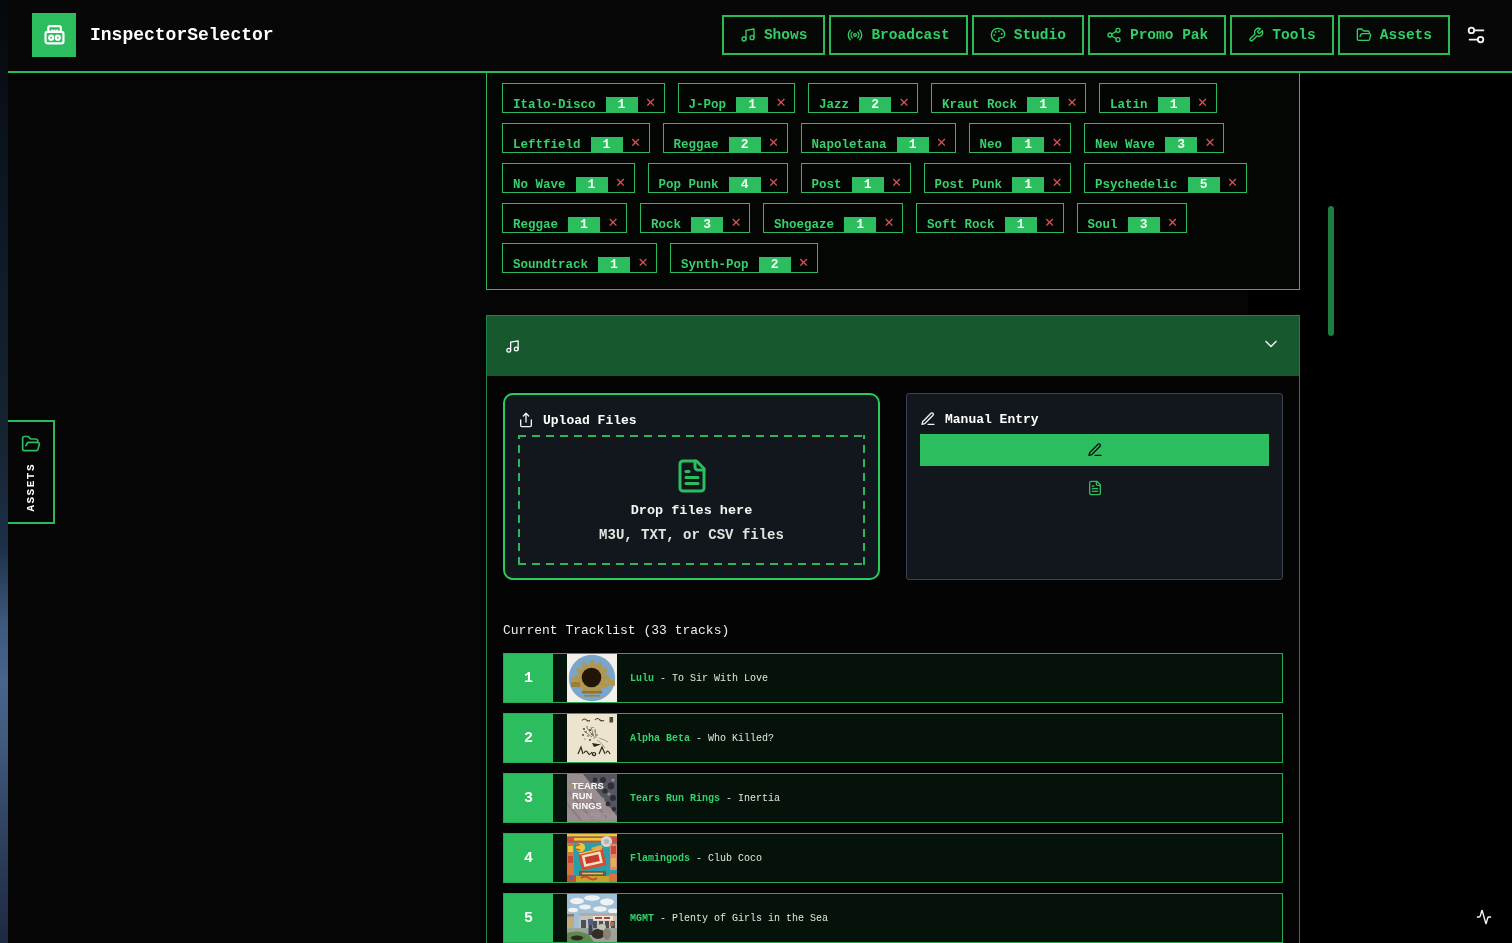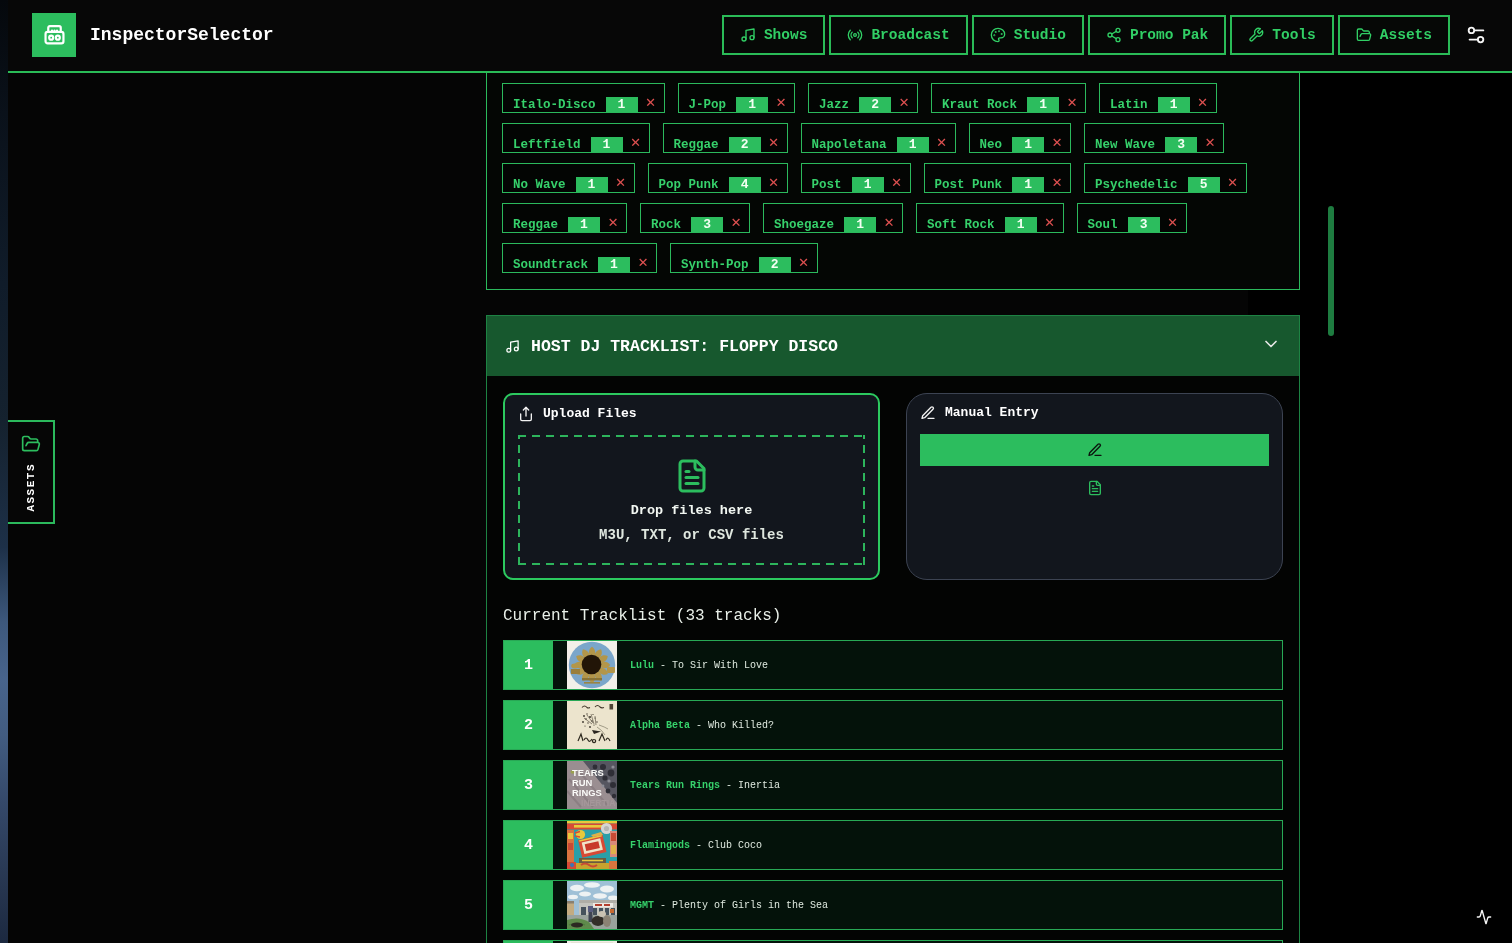--- a/index.html
+++ b/index.html
@@ -34,36 +34,36 @@
 .chip .xbtn { width:26px; color:#dd5050; font-size:16px; display:flex; align-items:center; justify-content:center; }
 
 
 .trackcard { margin-top:25px; border:1px solid #1d8343; background:#030403; }
 .trackhead { height:60px; background:#17582e; display:flex; align-items:center; padding:0 18px; }
 .trackhead .ttl { margin-left:11px; color:#fff; font-size:16.5px; font-weight:bold; }
 .trackhead .chev { margin-left:auto; }
 .trackbody { padding:17px 16px 20px; }
 .panelgrid { display:grid; grid-template-columns:1fr 1fr; gap:26px; }
 .upanel { border:2px solid #2cc95f; border-radius:10px; background:#12161d; padding:11px 13px 13px; height:187px; }
-.phead { display:flex; align-items:flex-start; gap:9px; color:#fff; font-size:13px; font-weight:bold; height:22px; }
+.phead { display:flex; align-items:flex-end; gap:9px; color:#fff; font-size:13px; font-weight:bold; height:22px; }
 .dropzone { margin-top:7px; height:130px; display:flex; flex-direction:column;
   align-items:center; justify-content:center;
   background-image:repeating-linear-gradient(90deg,#2db55c 0 8px,transparent 8px 14px),
     repeating-linear-gradient(90deg,#2db55c 0 8px,transparent 8px 14px),
     repeating-linear-gradient(0deg,#2db55c 0 8px,transparent 8px 14px),
     repeating-linear-gradient(0deg,#2db55c 0 8px,transparent 8px 14px);
   background-size:100% 2px,100% 2px,2px 100%,2px 100%;
   background-position:0 0,0 100%,0 0,100% 0; background-repeat:no-repeat; }
 .dz1 { margin-top:9px; color:#f2f7f2; font-size:13.5px; font-weight:bold; }
 .dz2 { margin-top:9px; color:#dfe7df; font-size:14px; font-weight:bold; }
-.mpanel { border:1px solid #3c4352; border-radius:21px; background:#12161d; padding:11px 13px 13px; height:187px; }
+.mpanel { border:1px solid #3c4352; border-radius:3px; background:#12161d; padding:11px 13px 13px; height:187px; }
 .greenbtn { margin-top:7px; height:32px; background:#2cbd5e; display:flex; align-items:center; justify-content:center; }
 .mfile { margin-top:14px; display:flex; justify-content:center; }
 
-.cthead { margin-top:27px; color:#e9f0e9; font-size:16px; }
+.cthead { margin-top:43px; color:#e9f0e9; font-size:13px; }
 .rows { margin-top:15px; }
 .trow { height:50px; border:1px solid #28a855; background:#04120a; display:flex; align-items:center; margin-bottom:10px; }
 .trow .num { align-self:stretch; width:49px; background:#2cbd5e; color:#fff; font-size:15px; font-weight:bold;
   display:flex; align-items:center; justify-content:center; }
 .trow .art { margin-left:14px; width:50px; height:48px; flex:0 0 auto; }
 .trow .art svg { display:block; }
 .trow .txt { margin-left:13px; font-size:10px; color:#dfe9df; }
 .trow .txt b { color:#36d16b; font-weight:bold; }
 
 
@@ -260,21 +260,20 @@
       </div>
     </div>
 
     <div class="trackcard">
       <div class="trackhead">
         <svg width="15" height="15" viewBox="0 0 24 24" fill="none" stroke="#ffffff" stroke-width="2" stroke-linecap="round" stroke-linejoin="round">
             <path d="M9 18V5l12-2v13"></path>
             <circle cx="6" cy="18" r="3"></circle>
             <circle cx="18" cy="16" r="3"></circle>
           </svg>
-        <span class="ttl">HOST DJ TRACKLIST: FLOPPY DISCO</span>
         <span class="chev"><svg width="20" height="20" viewBox="0 0 24 24" fill="none" stroke="#e8e8e8" stroke-width="2" stroke-linecap="round" stroke-linejoin="round">
               <path d="m6 9 6 6 6-6"></path>
             </svg></span>
       </div>
       <div class="trackbody">
         <div class="panelgrid">
           <div class="upanel">
             <div class="phead">
               <svg width="16" height="16" viewBox="0 0 24 24" fill="none" stroke="#f2f2f2" stroke-width="2" stroke-linecap="round" stroke-linejoin="round">
                   <path d="M4 12v8a2 2 0 0 0 2 2h12a2 2 0 0 0 2-2v-8"></path>

